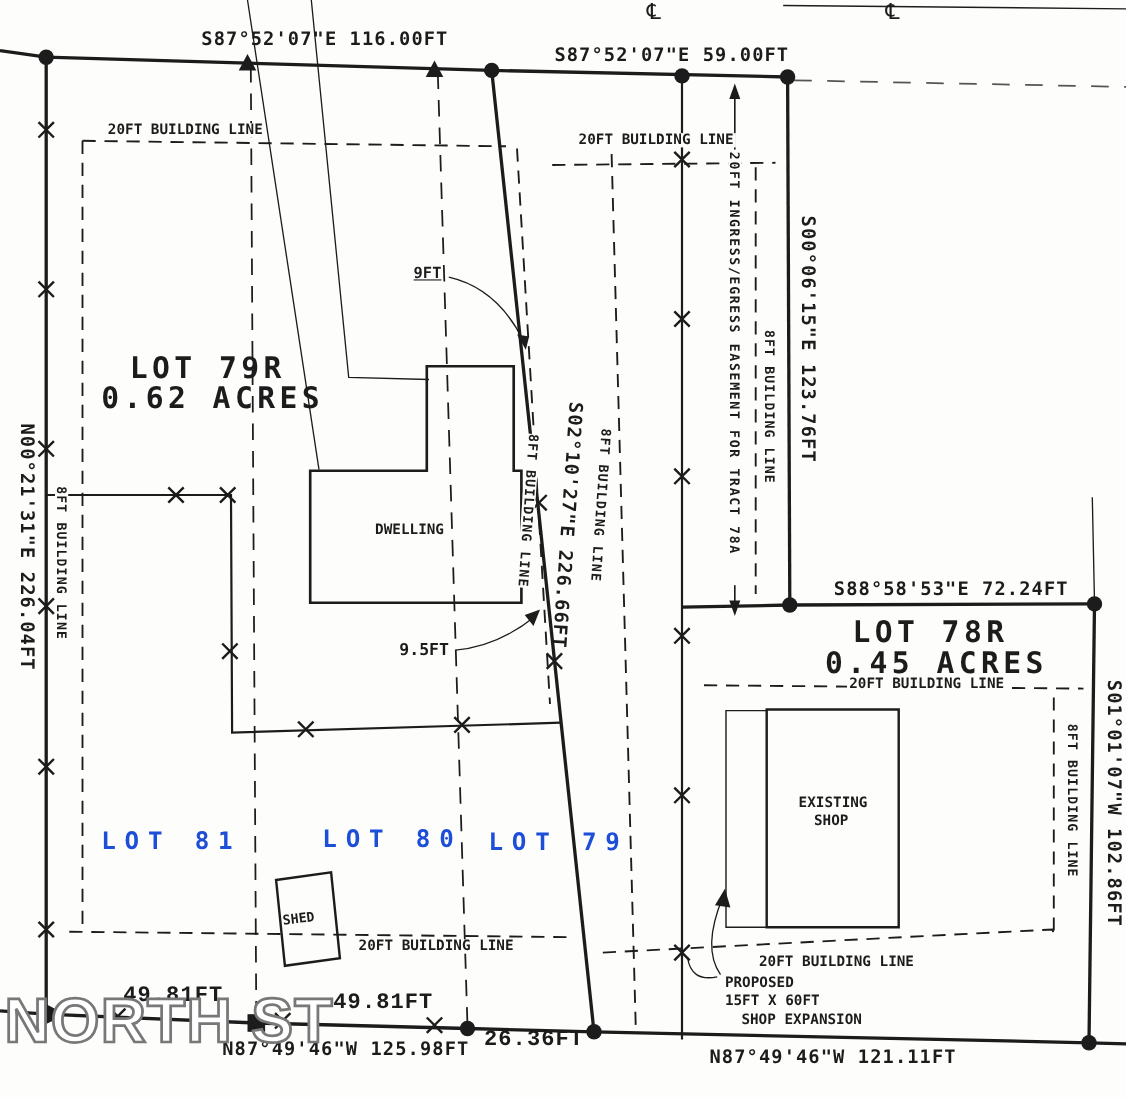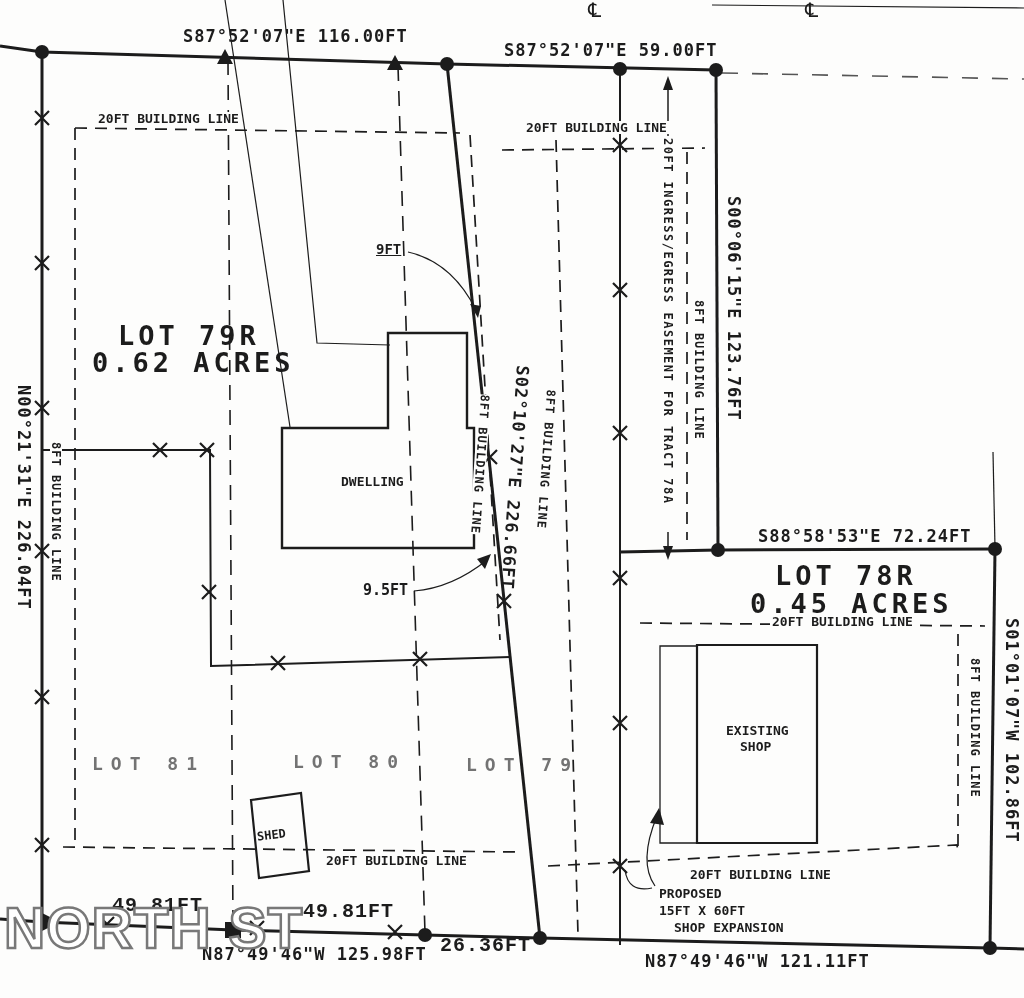--- a/index.html
+++ b/index.html
@@ -7,21 +7,21 @@
         font-family:"DejaVu Sans Mono", monospace;color:#1c1c1c;}
   #plat svg{position:absolute;left:0;top:0;}
   .lbl{position:absolute;white-space:nowrap;font-weight:bold;line-height:1;}
   .bearing{font-size:17px;letter-spacing:1px;}
   .dist{font-size:20px;letter-spacing:1px;font-family:Liberation Mono, monospace;}
   .vert{transform-origin:0 0;transform:rotate(90deg);}
   .vslant{transform-origin:0 0;transform:rotate(94deg);}
   .bl{font-size:13px;letter-spacing:0px;background:#fdfdfc;padding:0 2px;}
   .blv{font-size:12px;letter-spacing:1px;background:#fdfdfc;}
   .lotname{font-size:27px;letter-spacing:4px;}
-  .lotfaded{font-size:18px;letter-spacing:8px;color:#737373;font-weight:bold;}
+  .lotfaded{font-size:22px;letter-spacing:8px;color:#1d4ed8;font-weight:bold;}
   .bldg{font-size:13px;letter-spacing:0px;}
   .small-ann{font-size:14px;}
   .proposed{font-size:13px;line-height:1.25;}
   .northst{font-size:57px;font-family:"Liberation Sans",sans-serif;font-weight:bold;
            color:#ffffff;-webkit-text-stroke:2.5px #787878;
            text-shadow:0 0 1px #888;letter-spacing:1px;z-index:5;}
   .cl-sym{font-family:"DejaVu Sans",sans-serif;font-size:20px;font-weight:normal;}
 </style>
 </head>
 <body>
@@ -148,21 +148,21 @@
 <div class="lbl dist" style="left:440px;top:904px;margin-top:32px;">26.36FT</div>
 <div class="lbl bearing" style="left:202px;top:946px;">N87°49'46"W 125.98FT</div>
 <div class="lbl bearing" style="left:645px;top:953px;">N87°49'46"W 121.11FT</div>
 
 <div class="lbl lotname" style="left:118px;top:322px;">LOT 79R</div>
 <div class="lbl lotname" style="left:92px;top:349px;">0.62 ACRES</div>
 <div class="lbl lotname" style="left:775px;top:562px;">LOT 78R</div>
 <div class="lbl lotname" style="left:750px;top:590px;">0.45 ACRES</div>
 <div class="lbl lotfaded" style="left:92px;top:755px;">LOT 81</div>
 <div class="lbl lotfaded" style="left:293px;top:753px;">LOT 80</div>
-<div class="lbl lotfaded" style="left:466px;top:756px;z-index:0;">LOT 79</div>
+<div class="lbl lotfaded" style="left:444px;top:756px;z-index:0;">LOT 79</div>
 
 <div class="lbl bldg" style="left:341px;top:475px;">DWELLING</div>
 <div class="lbl bldg" style="left:257px;top:829px;transform:rotate(-7deg);font-size:12px;">SHED</div>
 <div class="lbl bldg" style="left:726px;top:724px;">EXISTING</div>
 <div class="lbl bldg" style="left:740px;top:740px;">SHOP</div>
 
 <div class="lbl bl" style="left:96px;top:112px;">20FT BUILDING LINE</div>
 <div class="lbl bl" style="left:524px;top:121px;">20FT BUILDING LINE</div>
 <div class="lbl bl" style="left:324px;top:854px;">20FT BUILDING LINE</div>
 <div class="lbl bl" style="left:770px;top:615px;">20FT BUILDING LINE</div>

